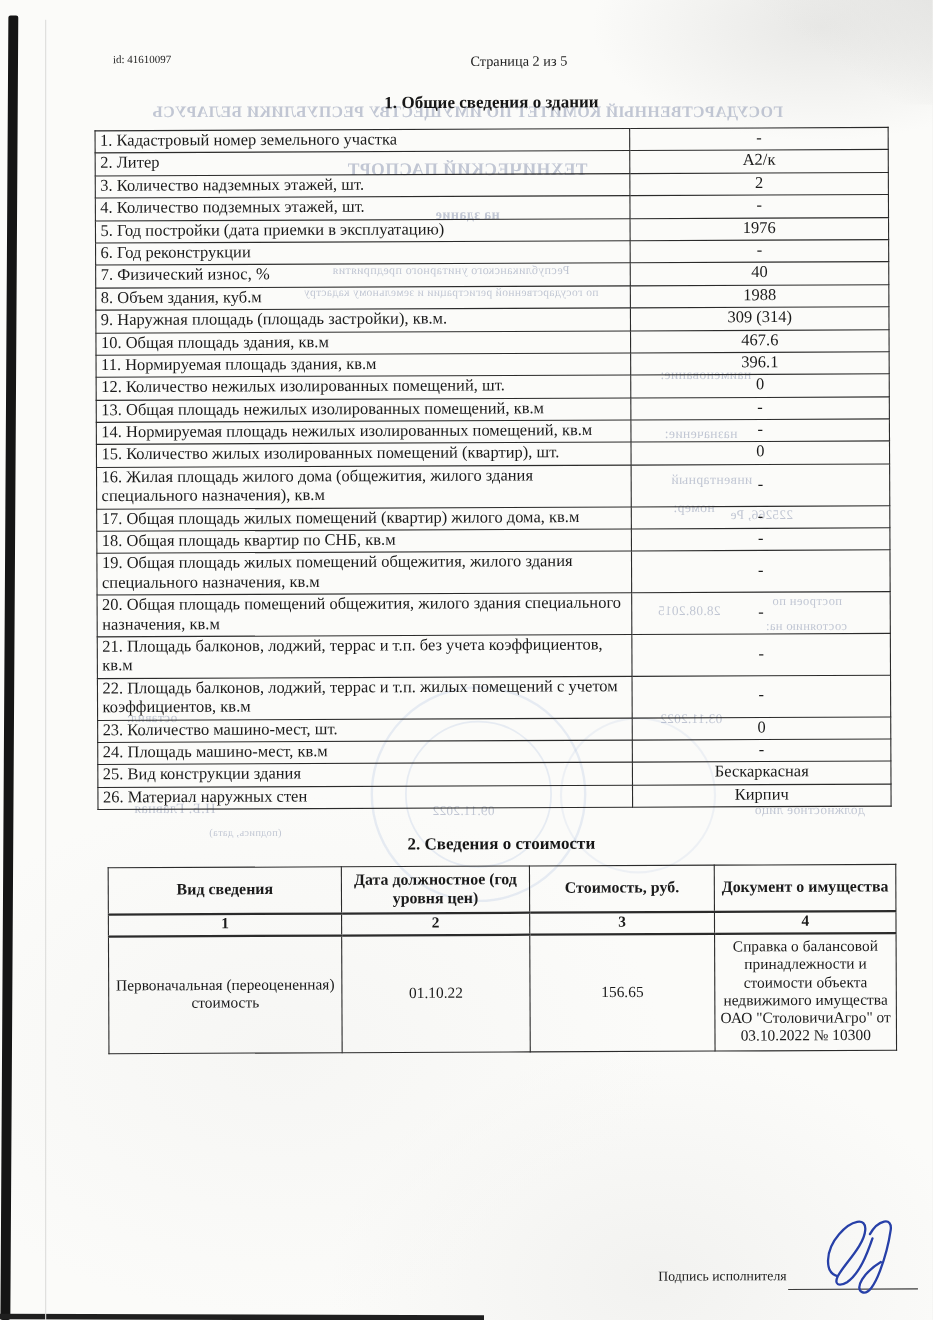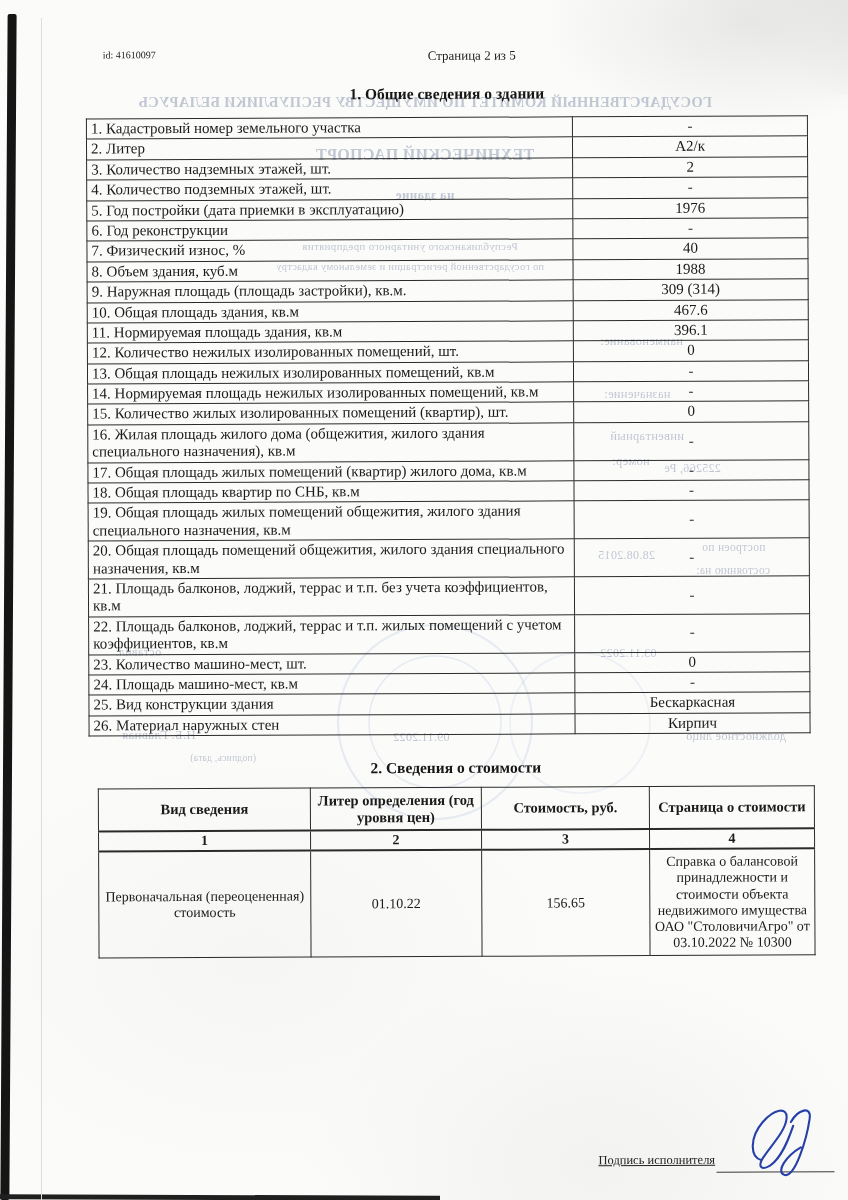--- a/index.html
+++ b/index.html
@@ -32,21 +32,21 @@
   .t1 td{border:1.4px solid #2b2b2b;font-size:15px;line-height:1.16;color:#1b1b1b;padding:1px 4px;vertical-align:middle;}
   .t1 td.val{width:226px;text-align:center;}
 
   .t2{position:absolute;left:97px;top:787px;width:716px;table-layout:fixed;}
   .t2 th,.t2 td{border:1.5px solid #2b2b2b;color:#1b1b1b;text-align:center;vertical-align:middle;}
   .t2 th{font-size:14.5px;font-weight:700;line-height:1.15;padding:4px 2px;border-bottom-width:2.5px;}
   .t2 tr.nums td{font-size:14px;font-weight:700;padding:1px 0;border-bottom-width:2.5px;}
   .t2 td.data{font-size:14px;line-height:1.15;padding:4px 3px;}
 
   .stamp{position:absolute;z-index:1;}
-  .sig-label{position:absolute;left:596px;top:1154px;font-size:12.5px;color:#222;text-decoration:underline;}
+  .sig-label{position:absolute;left:596px;top:1154px;font-size:12.5px;color:#222;}
   .sig-line{position:absolute;left:714px;top:1156px;width:118px;height:17px;border-bottom:1.4px solid #3a3a3a;}
   .sig-svg{position:absolute;left:728px;top:1098px;transform:rotate(-4deg);}
 </style>
 </head>
 <body>
 
 <div class="page">
 
   <div class="edge-strip"></div>
   <div class="edge-bottom"></div>
@@ -204,23 +204,23 @@
     <table class="t2">
       <colgroup>
           <col style="width:212px">
           <col style="width:171px">
           <col style="width:168px">
           <col style="width:165px">
         </colgroup>
       <thead>
         <tr>
           <th>Вид сведения</th>
-          <th>Литер определения (год уровня цен)</th>
+          <th>Дата должностное (год уровня цен)</th>
           <th>Стоимость, руб.</th>
-          <th>Страница о стоимости</th>
+          <th>Документ о имущества</th>
         </tr>
         <tr class="nums">
           <td>1</td>
           <td>2</td>
           <td>3</td>
           <td>4</td>
         </tr>
       </thead>
       <tbody>
         <tr>

